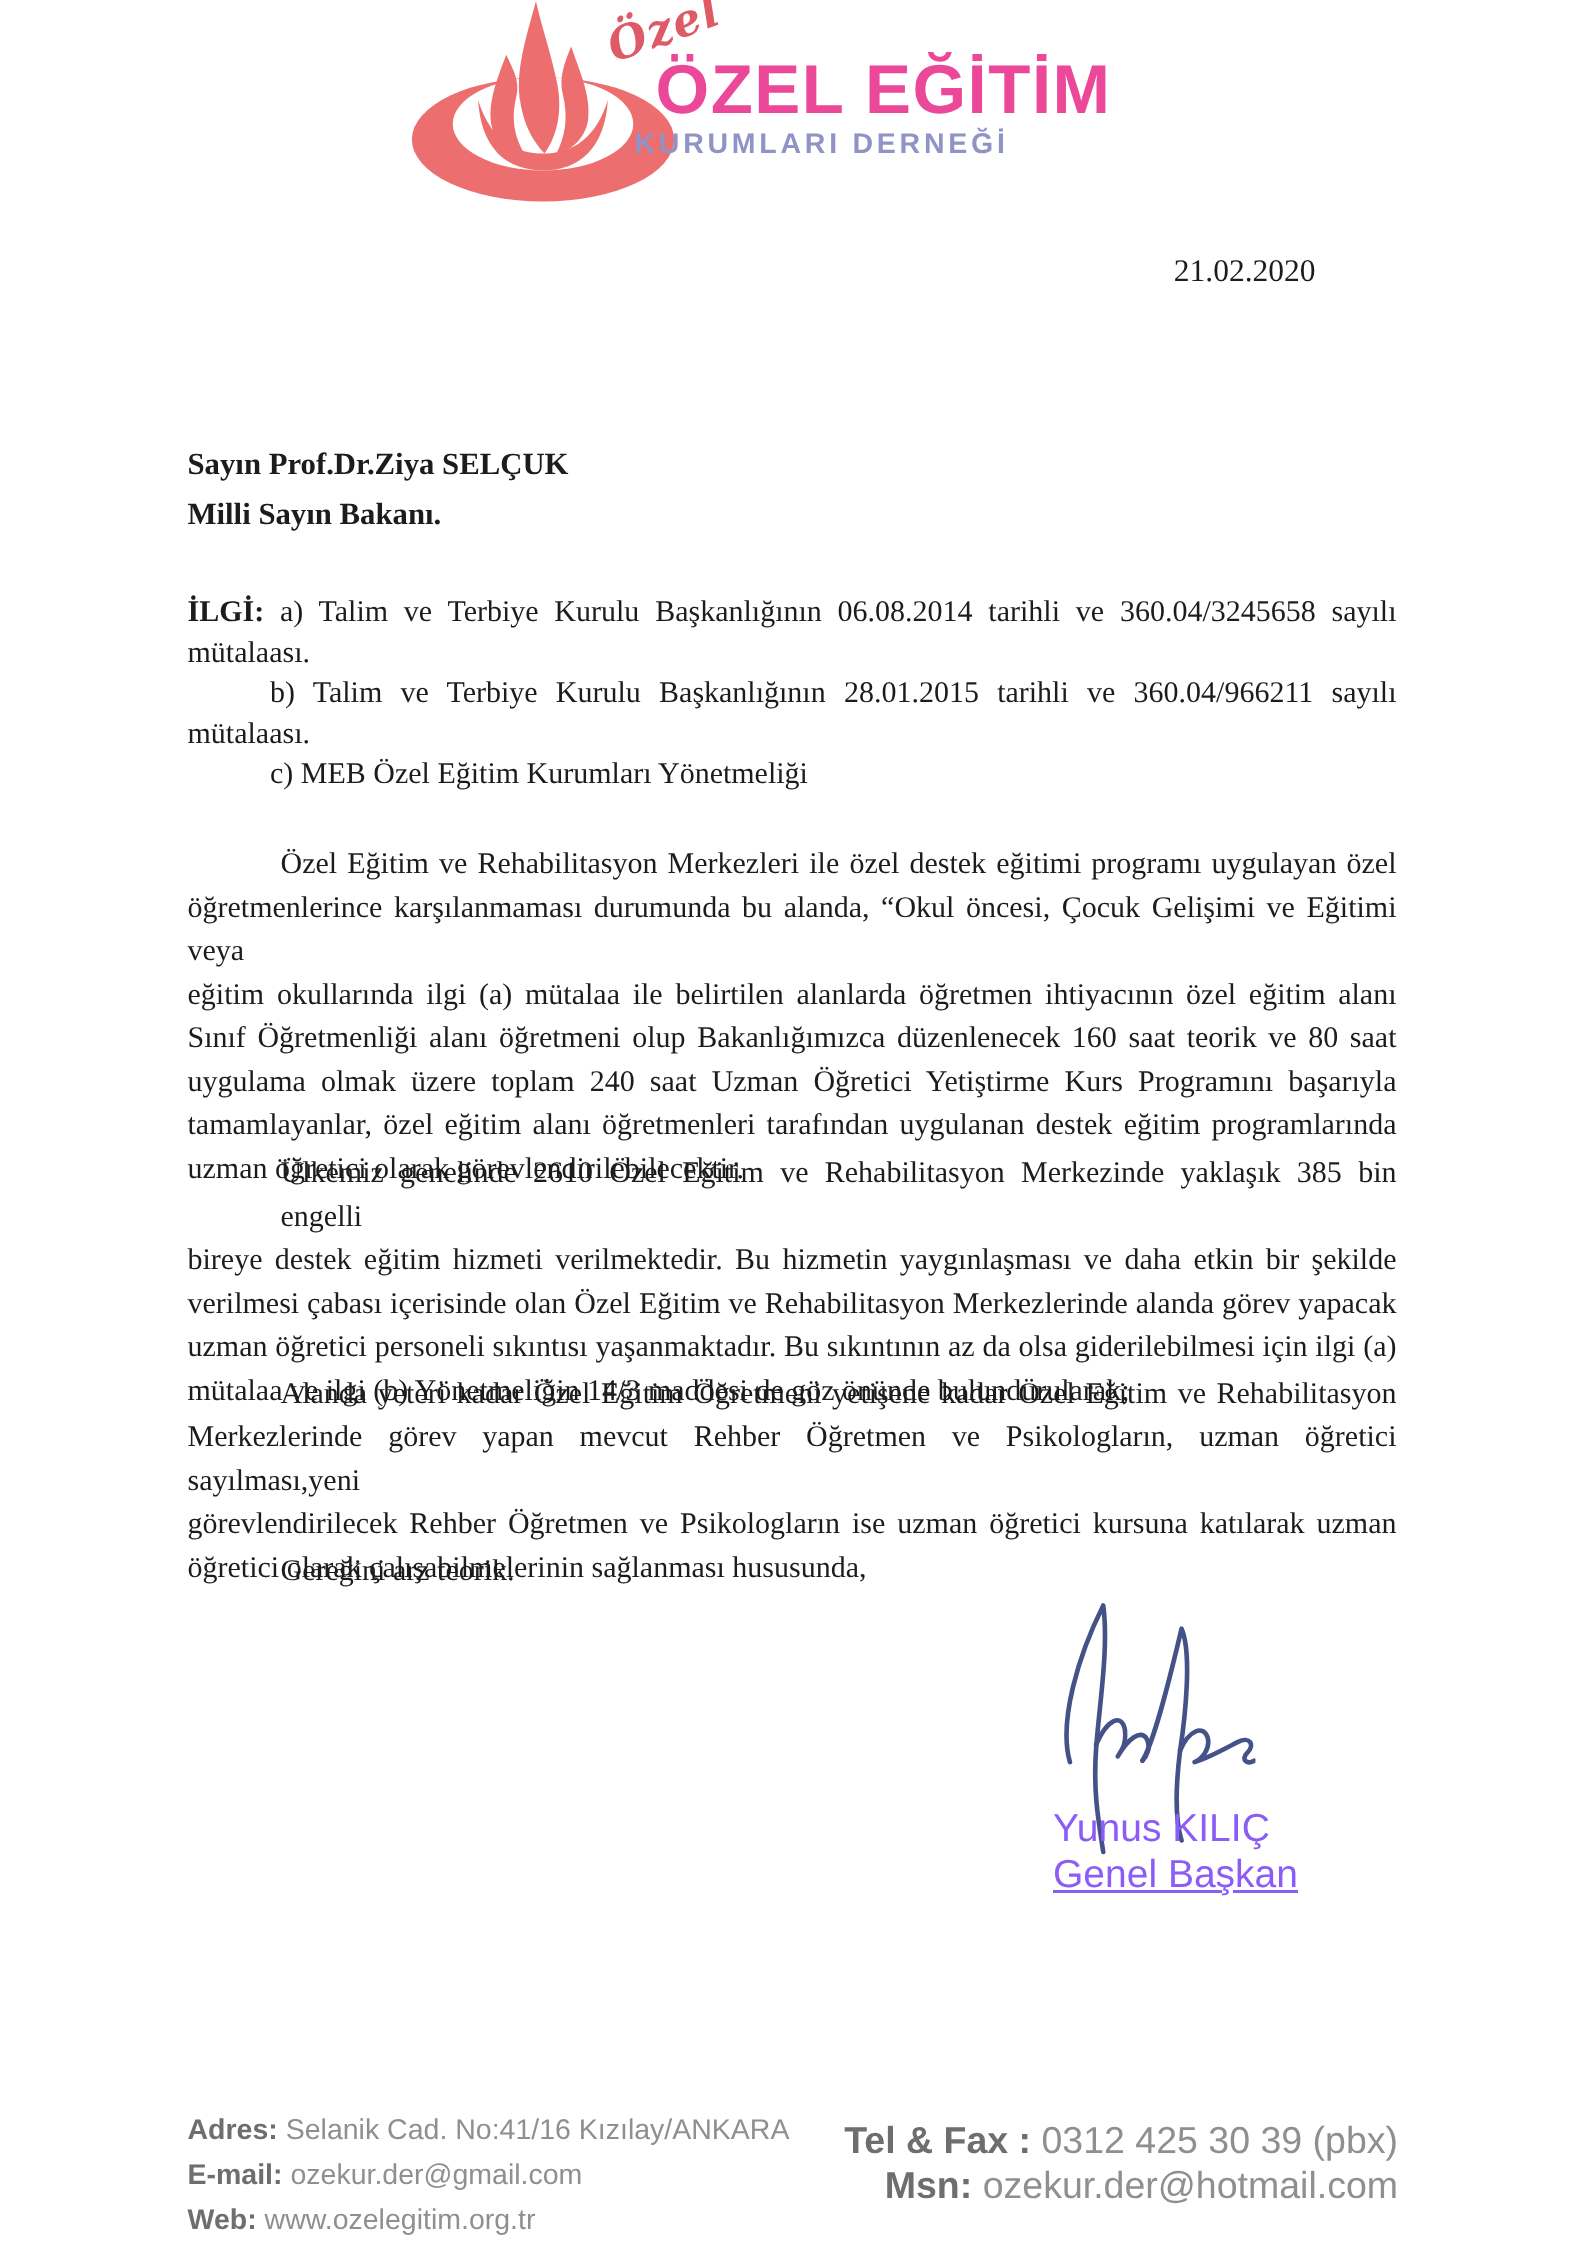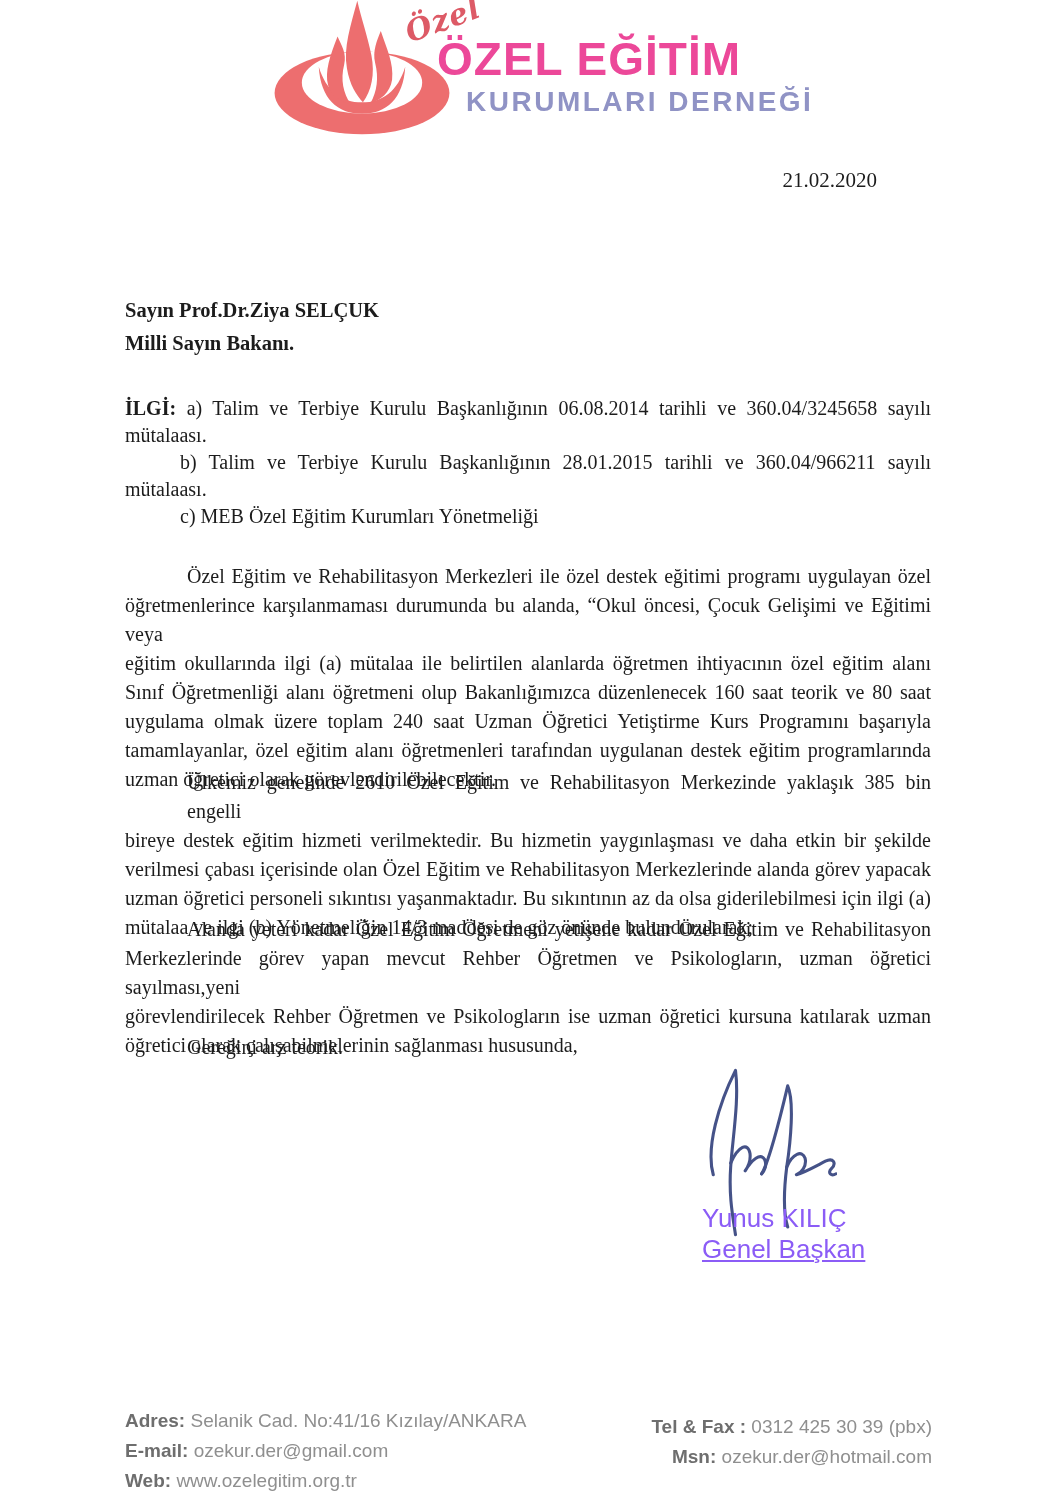--- a/index.html
+++ b/index.html
@@ -19,23 +19,23 @@
     font-size:30px;color:#dd5a66;
     transform:rotate(-20deg);
     letter-spacing:1px;
   }
   .logo-title{
     position:absolute;left:437px;top:32px;
     font-family:"Liberation Sans",sans-serif;font-weight:bold;
     font-size:46px;color:#ec4899;letter-spacing:1px;white-space:nowrap;
   }
   .logo-subtitle{
-    position:absolute;left:466px;top:86px;
+    position:absolute;left:423px;top:86px;
     font-family:"Liberation Sans",sans-serif;font-weight:bold;
-    font-size:28px;color:#9093c5;letter-spacing:2.5px;white-space:nowrap;
+    font-size:19px;color:#9093c5;letter-spacing:2.5px;white-space:nowrap;
   }
   
   .date-row{
     position:absolute;top:168px;left:0;width:1049px;
     text-align:right;padding-right:172px;box-sizing:border-box;
     font-size:21px;
   }
   .recipient{
     position:absolute;left:125px;top:294px;
     font-weight:bold;font-size:20.5px;line-height:33px;
@@ -60,21 +60,21 @@
   .sig-title{top:1234px;text-decoration:underline;}
   
   .footer-left{
     position:absolute;left:125px;top:1406px;
     font-family:"Liberation Sans",sans-serif;
     font-size:19px;line-height:30px;color:#8f8f8f;
   }
   .footer-right{
     position:absolute;right:117px;top:1412px;
     font-family:"Liberation Sans",sans-serif;
-    font-size:19px;line-height:30px;color:#8f8f8f;
+    font-size:25px;line-height:30px;color:#8f8f8f;
     text-align:right;
   }
   .footer-left b,.footer-right b{color:#6e6e6e;}
 </style>
 </head>
 <body>
 
 <div class="page">
 
   <svg class="flame-svg" viewBox="0 0 200 145" aria-hidden="true">

